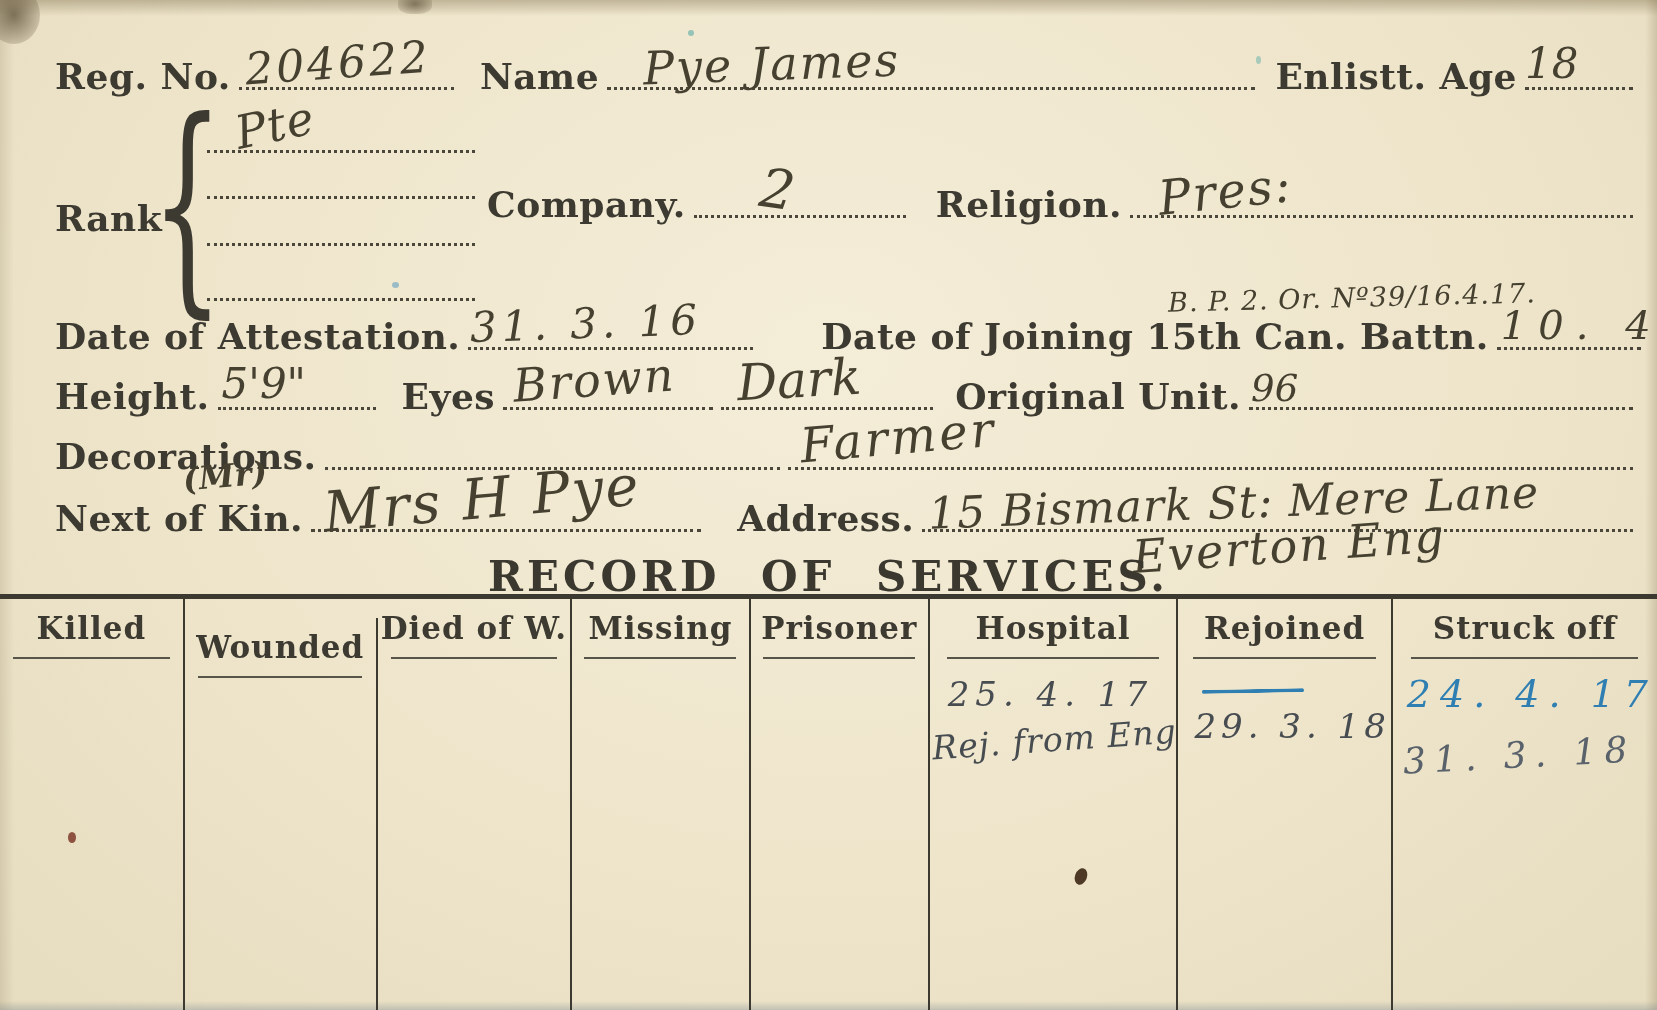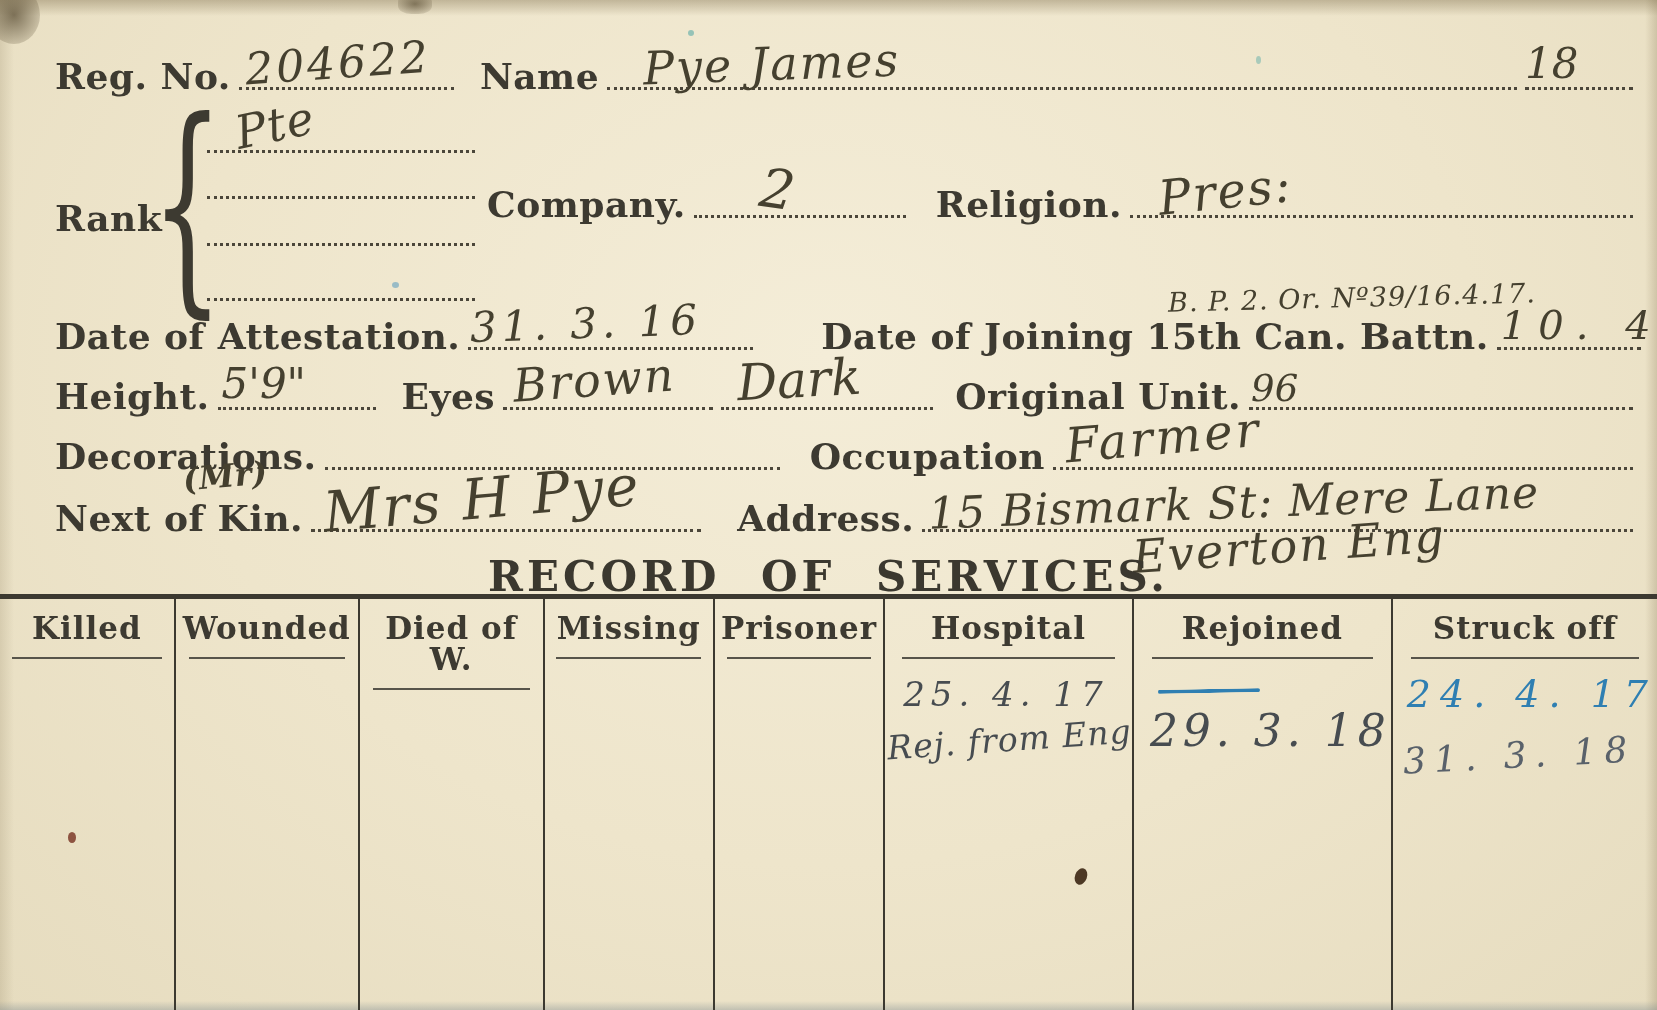--- a/index.html
+++ b/index.html
@@ -51,20 +51,21 @@
 
   <div class="row" style="top:58px; left:55px; right:24px;">
     <span class="plabel">Reg. No.</span>
     <span class="slot" style="width:215px;">
       <span class="hv" style="font-size:44px; bottom:2px; left:6px; letter-spacing:3px; transform:rotate(-4deg);">204622</span>
     </span>
     <span class="plabel ml">Name</span>
     <span class="slot grow">
       <span class="hv" style="font-size:46px; bottom:0; left:36px; letter-spacing:2px; transform:rotate(-2deg);">Pye James</span>
     </span>
+    <span class="plabel" style="margin-left:20px;">Enlistt. Age</span>
     <span class="slot" style="width:108px;">
       <span class="hv" style="font-size:42px; bottom:2px; left:0;">18</span>
     </span>
   </div>
 
   <div id="rank-block">
     <span class="plabel" style="position:absolute; left:0; top:88px;">Rank</span>
     <span id="rank-brace">{</span>
     <span class="rline" style="top:38px;"></span>
     <span class="rline" style="top:84px;"></span>
@@ -111,21 +112,20 @@
     </span>
     <span class="plabel" style="margin-left:22px;">Original Unit.</span>
     <span class="slot grow">
       <span class="hv" style="font-size:37px; bottom:0; left:2px;">96</span>
     </span>
   </div>
 
   <div class="row" style="top:438px; left:55px; right:24px;">
     <span class="plabel">Decorations.</span>
     <span class="slot" style="width:455px;"></span>
-    <span class="plabel" style="margin-left:30px;">Occupation</span>
     <span class="slot grow">
       <span class="hv" style="font-size:48px; bottom:6px; left:12px; transform:rotate(-5deg); letter-spacing:3px;">Farmer</span>
     </span>
   </div>
 
   <div class="row" style="top:500px; left:55px; right:24px;">
     <span class="plabel" style="position:relative;">
       <span>Next of Kin.</span>
       <span id="kin-super">(Mr)</span>
     </span>
@@ -141,21 +141,21 @@
 
   <div id="heading">
     <span>RECORD OF SERVICES.</span>
   </div>
 
   <div id="services">
     <div class="col" style="flex-basis:193px;">
       <div class="ch">Killed</div>
       <div class="hline"></div>
     </div>
-    <div class="col" style="flex-basis:202px;">
+    <div class="col" style="flex-basis:202px;margin-top:19px;">
       <div class="ch">Wounded</div>
       <div class="hline"></div>
     </div>
     <div class="col" style="flex-basis:203px;">
       <div class="ch">Died of W.</div>
       <div class="hline"></div>
     </div>
     <div class="col" style="flex-basis:187px;">
       <div class="ch">Missing</div>
       <div class="hline"></div>
@@ -167,21 +167,21 @@
     <div class="col" style="flex-basis:196px;">
       <div class="ch">Hospital</div>
       <div class="hline"></div>
       <div class="ink" style="font-size:34px; margin:18px 0 0 18px; letter-spacing:6px;">25. 4. 17</div>
       <div class="ink" style="font-size:33px; margin:12px 0 0 2px; letter-spacing:1px; transform:rotate(-4deg);">Rej. from Eng</div>
     </div>
     <div class="col" style="flex-basis:200px;">
       <div class="ch">Rejoined</div>
       <div class="hline"></div>
       <div id="rejoined-dash"></div>
-      <div class="ink" style="font-size:44px; margin:16px 0 12px 16px; letter-spacing:5px;">29. 3. 18</div>
+      <div class="ink" style="font-size:34px; margin:16px 0 12px 16px; letter-spacing:5px;">29. 3. 18</div>
     </div>
     <div class="col" style="flex:1;">
       <div class="ch">Struck off</div>
       <div class="hline"></div>
       <div class="ink blue" style="font-size:38px; margin:16px 0 0 14px; letter-spacing:9px;">24. 4. 17</div>
       <div class="ink" style="font-size:36px; margin:24px 0 0 10px; letter-spacing:8px; color:#59616a; transform:rotate(-3deg);">31. 3. 18</div>
     </div>
   </div>
 
   <div class="stain" style="left:1075px; top:868px; width:12px; height:17px; background:#3f2a17; transform:rotate(20deg); opacity:.92;"></div>

